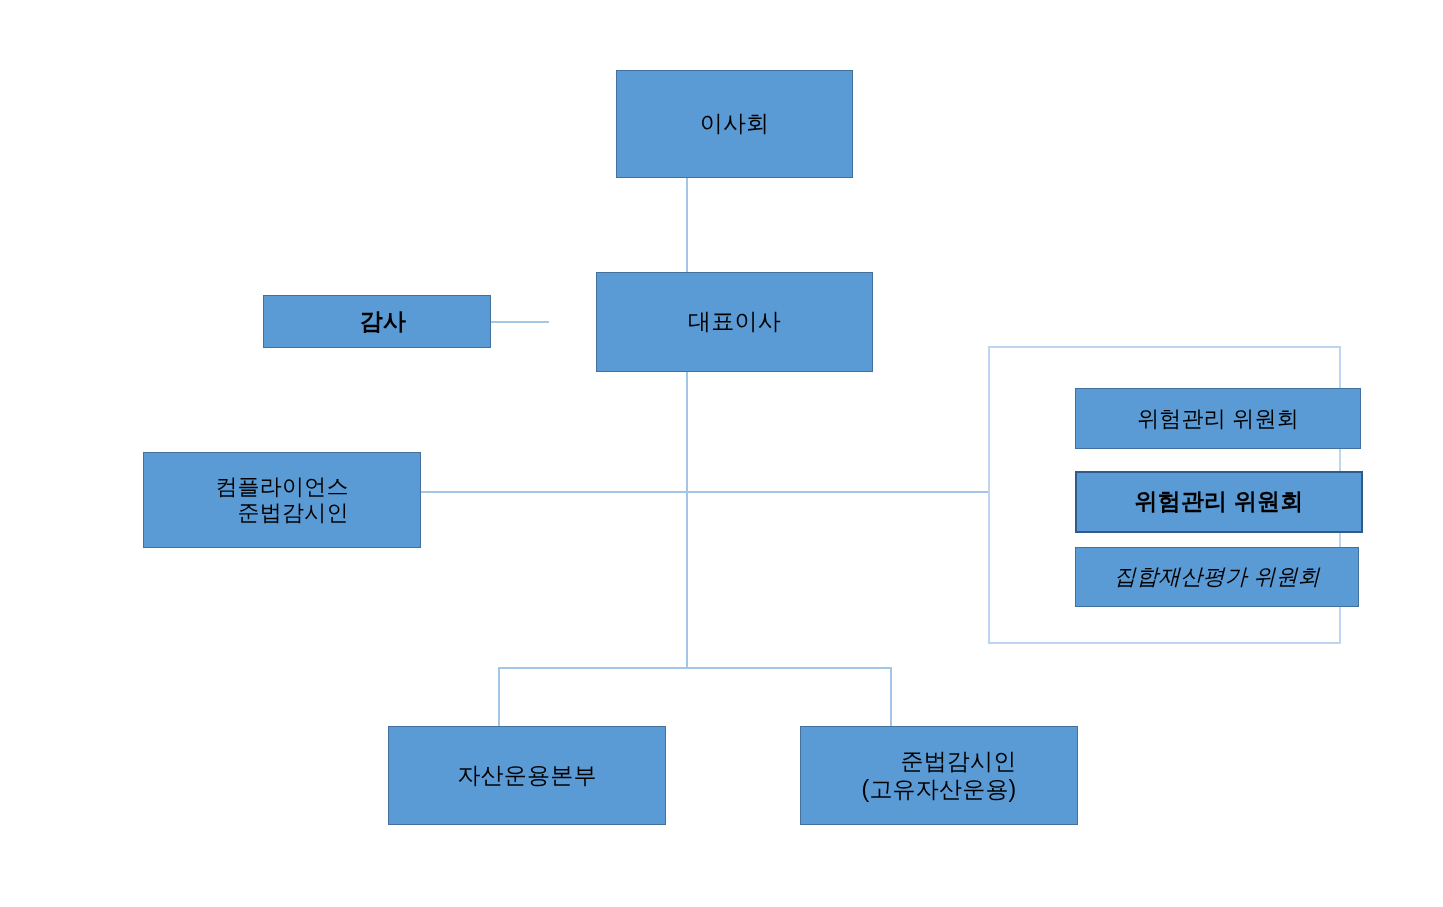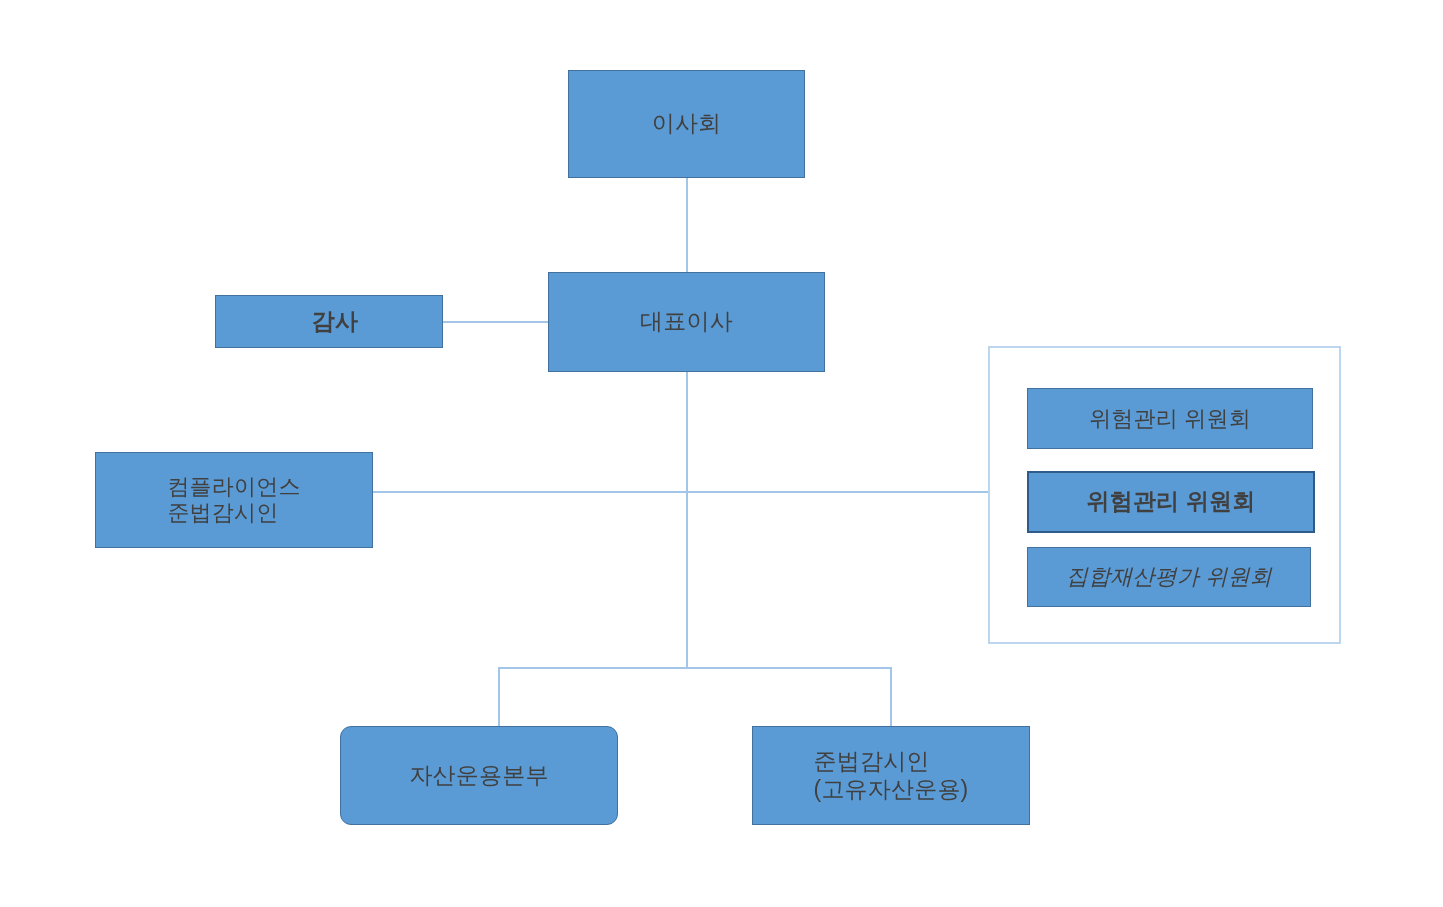--- a/index.html
+++ b/index.html
@@ -26,29 +26,30 @@
   }
   .connector.v { width: 2px; }
   .connector.h { height: 2px; }
 
   
   .node {
     position: absolute;
     box-sizing: border-box;
     background: #5b9bd5;
     border: 1px solid #41719c;
-    color: #404040;
+    color: #000000;
     display: flex;
     align-items: center;
     justify-content: center;
-    text-align: left;
+    text-align: right;
     line-height: 1.18;
     z-index: 3;
     letter-spacing: .2px;
     white-space: pre-line;
+    margin-left: 48px;
   }
   .node.heavy {
     border: 2px solid #2e5b8a;
     font-weight: 700;
   }
   .node.bold-label { font-weight: 700; padding-left: 12px; }
 
   
   .group-frame {
     position: absolute;
@@ -85,18 +86,18 @@
 
   <div class="node" style="left:1027px; top:388px; width:286px; height:61px; font-size:22px;">위험관리 위원회</div>
 
   <div class="node" style="left:95px; top:452px; width:278px; height:96px; font-size:22px;">컴플라이언스
 준법감시인</div>
 
   <div class="node heavy" style="left:1027px; top:471px; width:288px; height:62px; font-size:23px;">위험관리 위원회</div>
 
   <div class="node" style="left:1027px; top:547px; width:284px; height:60px; font-size:22px;font-style:italic;">집합재산평가 위원회</div>
 
-  <div class="node" style="left:340px; top:726px; width:278px; height:99px; font-size:23px;border-radius:11px;">자산운용본부</div>
+  <div class="node" style="left:340px; top:726px; width:278px; height:99px; font-size:23px;">자산운용본부</div>
 
   <div class="node" style="left:752px; top:726px; width:278px; height:99px; font-size:23px;">준법감시인
 (고유자산운용)</div>
 
 </div>
 
 </body></html>

